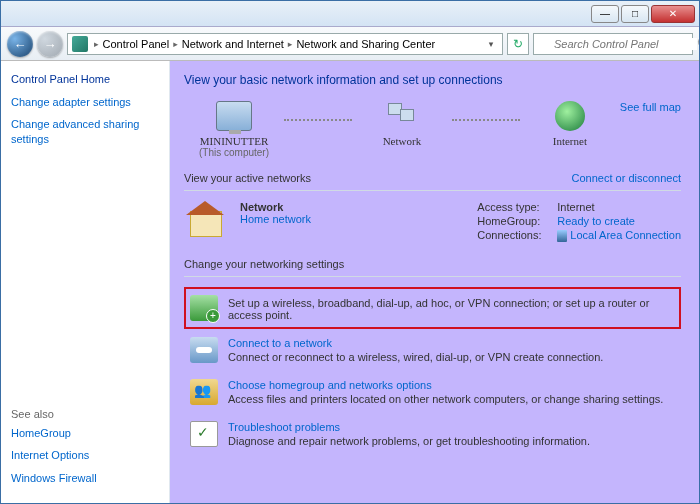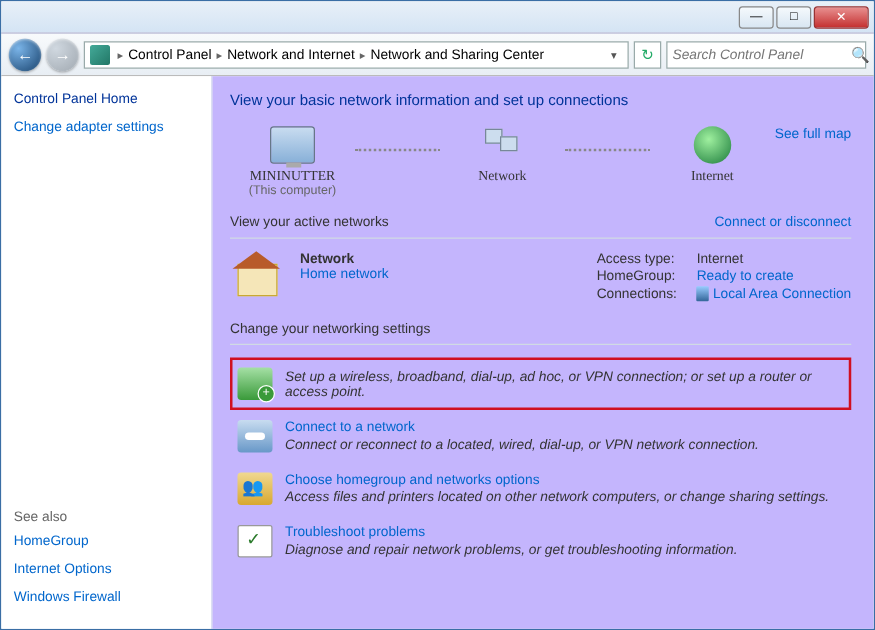--- a/index.html
+++ b/index.html
@@ -13,21 +13,21 @@
   
   .navbar { height: 34px; background: linear-gradient(to bottom, #f8fafc, #e8eef4); border-bottom: 1px solid #bbb; display: flex; align-items: center; padding: 0 6px; gap: 4px; }
   .navcircle { width: 26px; height: 26px; border-radius: 50%; background: radial-gradient(circle at 30% 30%, #7ab4e8, #17416c); display: flex; align-items: center; justify-content: center; color: #fff; font-size: 13px; cursor: pointer; box-shadow: inset 0 1px 2px rgba(255,255,255,.5), 0 1px 2px rgba(0,0,0,.3); }
   .navcircle.fwd { background: radial-gradient(circle at 30% 30%, #d0d8e0, #a0a8b0); }
   .addrbar { flex: 1; height: 22px; background: #fff; border: 1px solid #9aa; display: flex; align-items: center; font-size: 11px; padding: 0 4px; }
   .addrbar .cp-icon { width: 16px; height: 16px; margin-right: 4px; background: linear-gradient(135deg,#4a9,#276); border-radius: 2px; }
   .addrbar .crumb { cursor: pointer; padding: 0 2px; }
   .addrbar .sep { color: #666; margin: 0 2px; font-size: 9px; }
   .addrbar .dd { width: 14px; text-align: center; color: #555; cursor: pointer; font-size: 9px; }
   .refresh { width: 22px; height: 22px; border: 1px solid #9aa; background: #fff; display:flex; align-items:center; justify-content:center; cursor:pointer; font-size:12px; color:#2a6; }
-  .search { width: 160px; height: 22px; border: 1px solid #9aa; background: #fff; display: flex; align-items: center; padding: 0 4px; }
+  .search { width: 160px; height: 22px; border: 1px solid #9aa; background: #fff; display: flex; align-items: center; padding: 0 20px; }
   .search input { border: none; outline: none; flex: 1; font-size: 11px; color: #888; font-style: italic; }
   .search .sicon { color: #68b; font-size: 12px; }
   
   .body { display: flex; height: calc(504px - 26px - 34px); }
   .sidebar { width: 168px; background: #fff; padding: 12px 10px; font-size: 11px; display: flex; flex-direction: column; }
   .sidebar .home { color: #003399; margin-bottom: 10px; }
   .sidebar .slink { color: #0066cc; margin-bottom: 8px; cursor: pointer; line-height: 1.3; }
   .sidebar .spacer { flex: 1; }
   .sidebar .seealso-h { color: #666; margin-bottom: 6px; }
   
@@ -71,21 +71,21 @@
   .opt .oic { width: 28px; height: 26px; flex-shrink: 0; }
   .oic.new { background: linear-gradient(#a5e0a5,#3a9a3a); border-radius:3px; position:relative; }
   .oic.new::after { content:'+'; position:absolute; bottom:-2px; right:-2px; background:#3a9a3a; color:#fff; width:12px; height:12px; border-radius:50%; font-size:10px; text-align:center; line-height:12px; border:1px solid #fff;}
   .oic.conn { background: linear-gradient(#c8dcf0,#6898c8); border-radius:3px; position:relative;}
   .oic.conn::after { content:''; position:absolute; top:10px; left:6px; width:16px; height:6px; background:#fff; border-radius:3px;}
   .oic.hg { background: linear-gradient(#f0d890,#d8a830); border-radius:3px; position:relative;}
   .oic.hg::after { content:'👥'; position:absolute; top:3px; left:4px; font-size:14px;}
   .oic.ts { background: #fff; border:1px solid #999; border-radius:2px; position:relative;}
   .oic.ts::after { content:'✓'; position:absolute; top:2px; left:6px; color:#2a7a2a; font-size:14px;}
   .opt .txt .title { color: #0066cc; cursor: pointer; }
-  .opt .txt .desc { color: #333; margin-top: 2px; font-style: italic; }
+  .opt .txt .desc { color: #333; margin-top: 2px; }
 </style>
 </head>
 <body>
 
 <div class="titlebar">
   <div class="winbtn min">—</div>
   <div class="winbtn max">□</div>
   <div class="winbtn close">✕</div>
 </div>
 
@@ -107,20 +107,21 @@
   <div class="search">
     <input placeholder="Search Control Panel" style="">
     <span class="sicon">🔍</span>
   </div>
 </div>
 
 <div class="body">
   <div class="sidebar">
     <div class="home">Control Panel Home</div>
     <div class="slink">Change adapter settings</div>
+    <div class="slink">Change advanced sharing settings</div>
     <div class="spacer"></div>
     <div class="seealso-h">See also</div>
     <div class="slink">HomeGroup</div>
     <div class="slink">Internet Options</div>
     <div class="slink">Windows Firewall</div>
   </div>
 
   <div class="main">
     <h1>View your basic network information and set up connections</h1>
 
@@ -178,21 +179,21 @@
         <div class="opt highlight">
           <div class="oic new"></div>
           <div class="txt">
             <div class="desc">Set up a wireless, broadband, dial-up, ad hoc, or VPN connection; or set up a router or access point.</div>
           </div>
         </div>
         <div class="opt">
           <div class="oic conn"></div>
           <div class="txt">
             <div class="title">Connect to a network</div>
-            <div class="desc">Connect or reconnect to a located, wired, dial-up, or VPN network connection.</div>
+            <div class="desc">Connect or reconnect to a wireless, wired, dial-up, or VPN create connection.</div>
           </div>
         </div>
         <div class="opt">
           <div class="oic hg"></div>
           <div class="txt">
             <div class="title">Choose homegroup and networks options</div>
             <div class="desc">Access files and printers located on other network computers, or change sharing settings.</div>
           </div>
         </div>
         <div class="opt">

